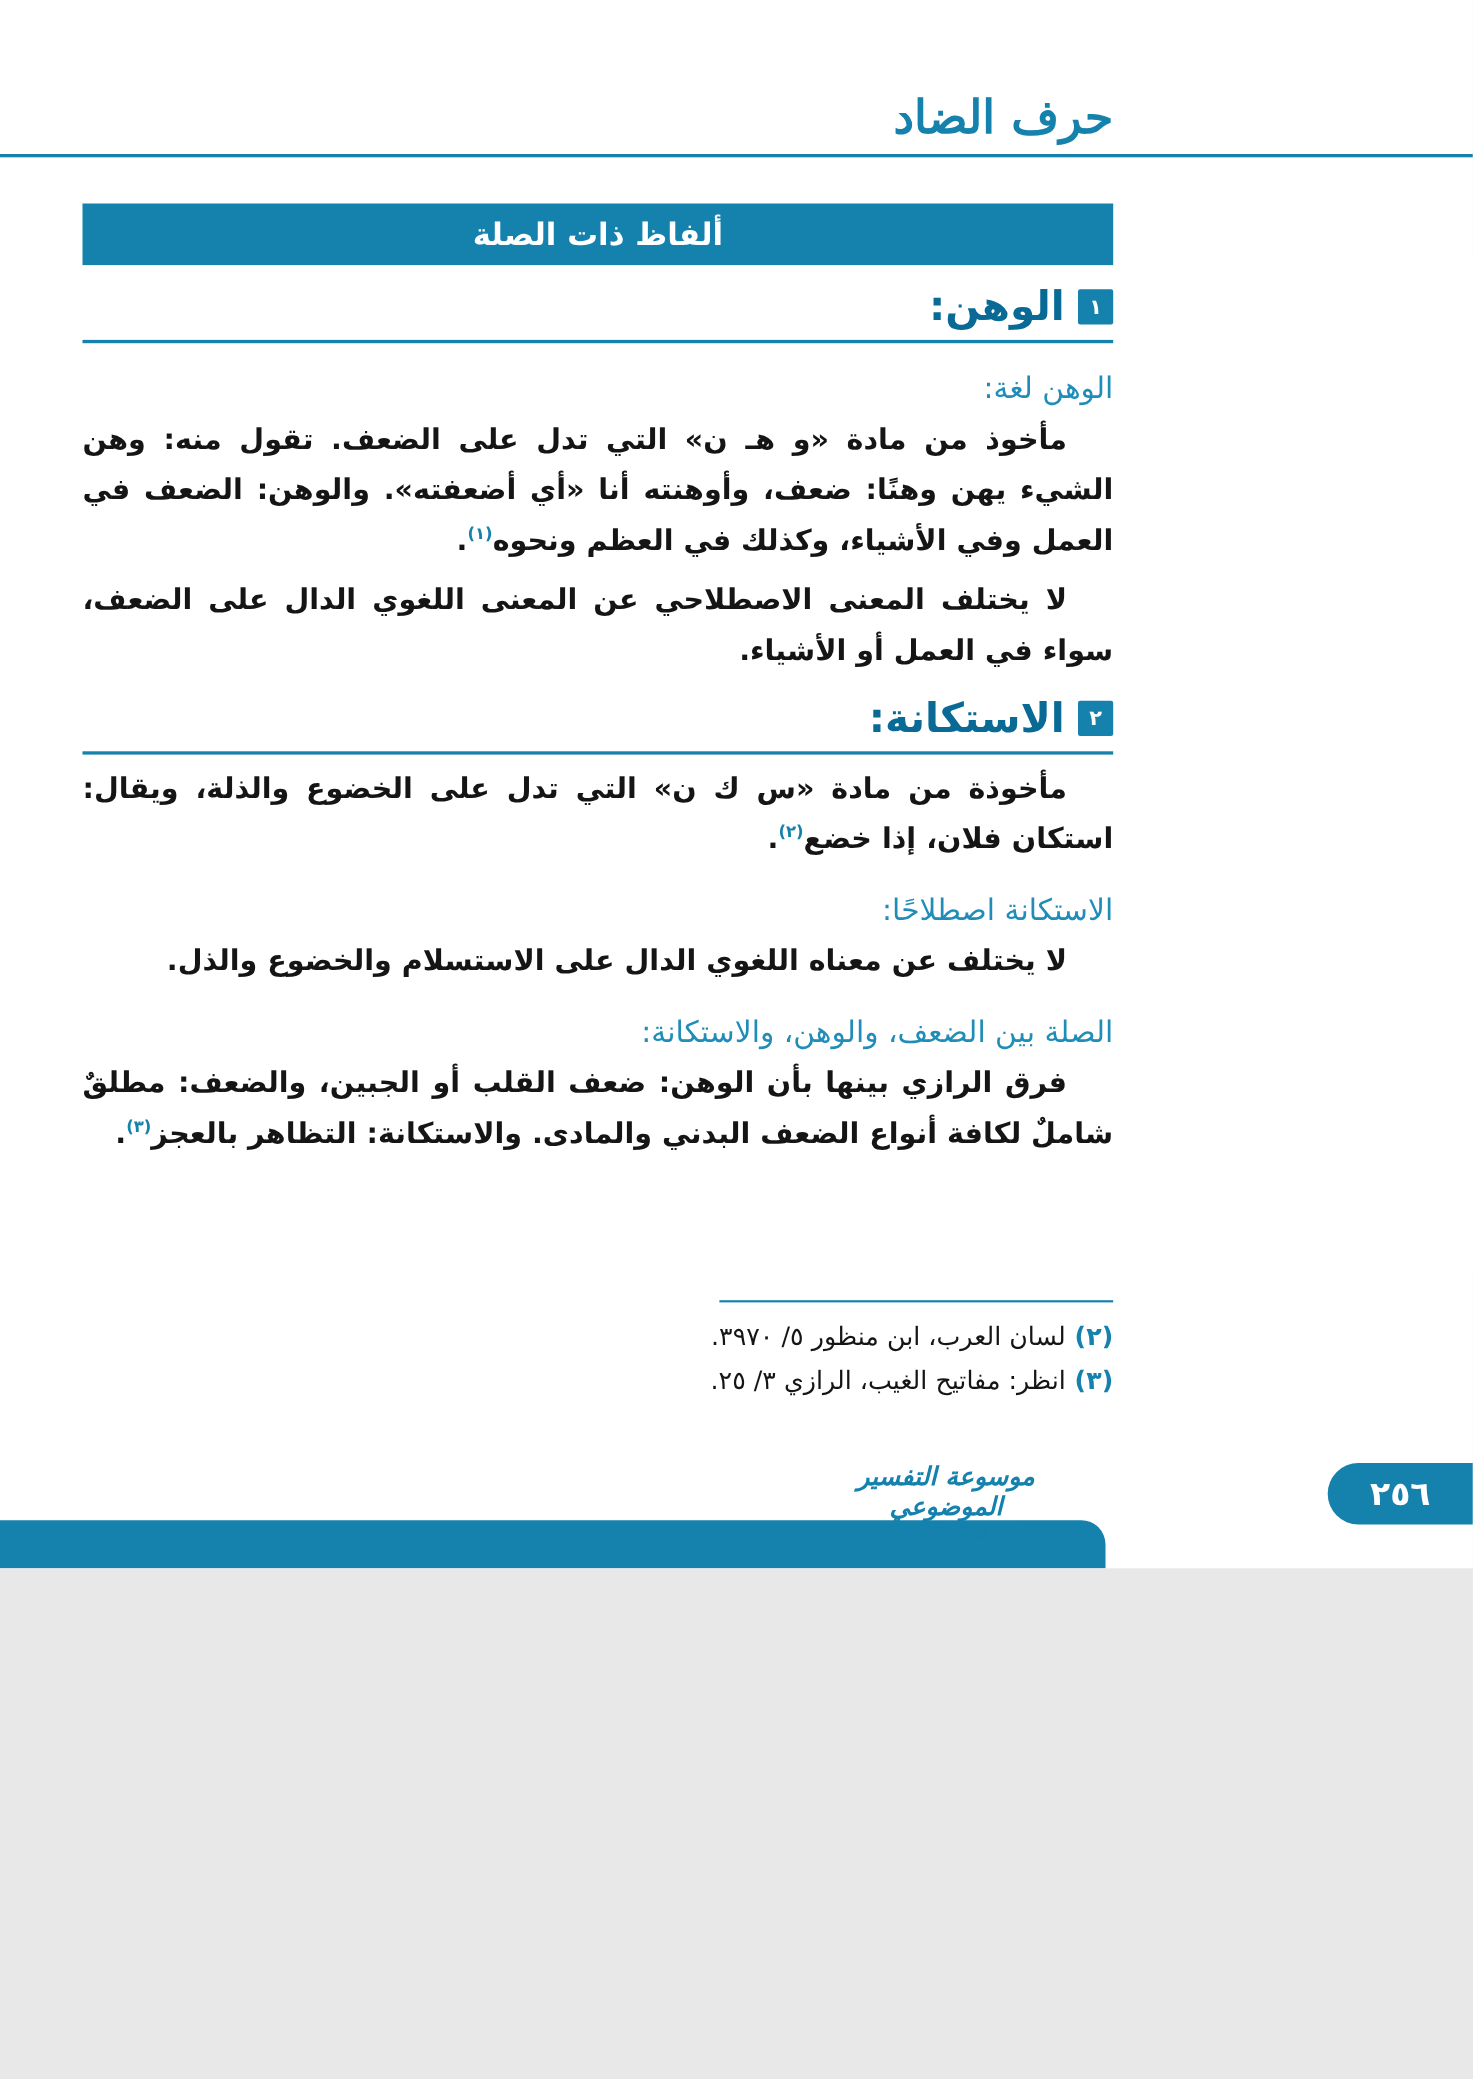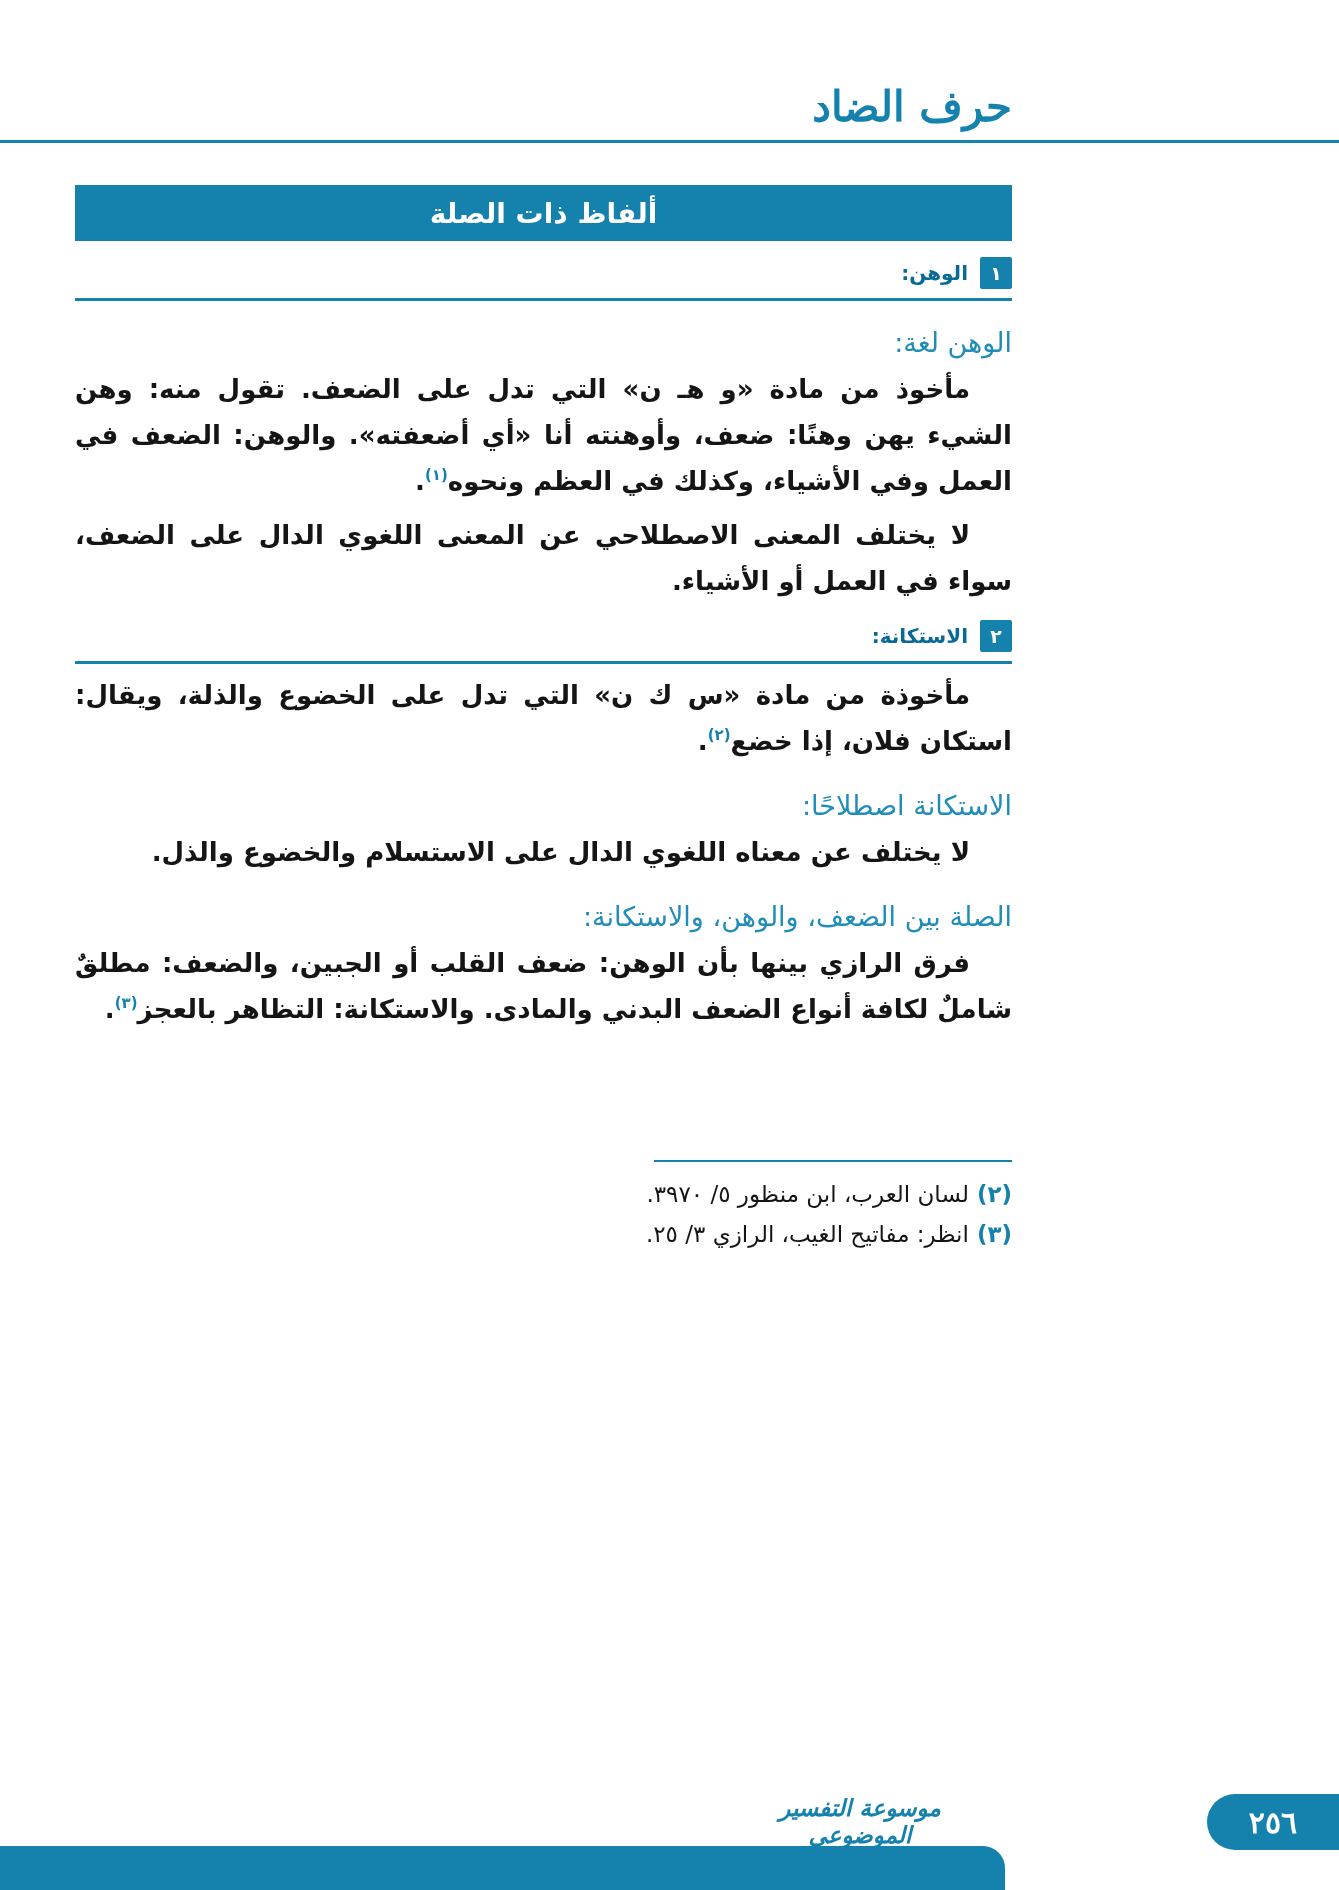--- a/index.html
+++ b/index.html
@@ -1,19 +1,19 @@
 <!DOCTYPE html>
 <html dir="rtl" lang="ar"><head>
 <meta charset="utf-8">
 <style>
   html, body { margin: 0; padding: 0; background: #e8e8e8; }
   .page {
     position: relative;
     width: 1339px;
-    height: 1890px;
+    height: 1426px;
     margin: 0 auto;
     background: #ffffff;
     overflow: hidden;
     font-family: "DejaVu Sans", sans-serif;
     direction: rtl;
     --teal: #1581ad;
     --teal-bright: #1f8db8;
     --teal-dark: #0a6a96;
     --ink: #151515;
   }
@@ -70,21 +70,21 @@
     color: #ffffff;
     font-size: 19px;
     font-weight: bold;
     display: flex;
     align-items: center;
     justify-content: center;
     border-radius: 2px;
     flex: 0 0 auto;
   }
   .section-title {
-    font-size: 20px;
+    font-size: 37px;
     font-weight: bold;
     color: var(--teal-dark);
   }
   .section-rule {
     margin-top: 9px;
     height: 3px;
     background: var(--teal);
   }
 
   
@@ -158,21 +158,20 @@
     bottom: 40px;
     width: 132px;
     height: 56px;
     background: var(--teal);
     border-radius: 0 0 0 0;
     border-top-left-radius: 28px;
     border-bottom-left-radius: 28px;
     display: flex;
     align-items: center;
     justify-content: center;
-    font-family: Liberation Serif, serif;
   }
   .page-badge span {
     color: #ffffff;
     font-size: 30px;
     font-weight: bold;
   }
 </style>
 </head>
 <body>
 

